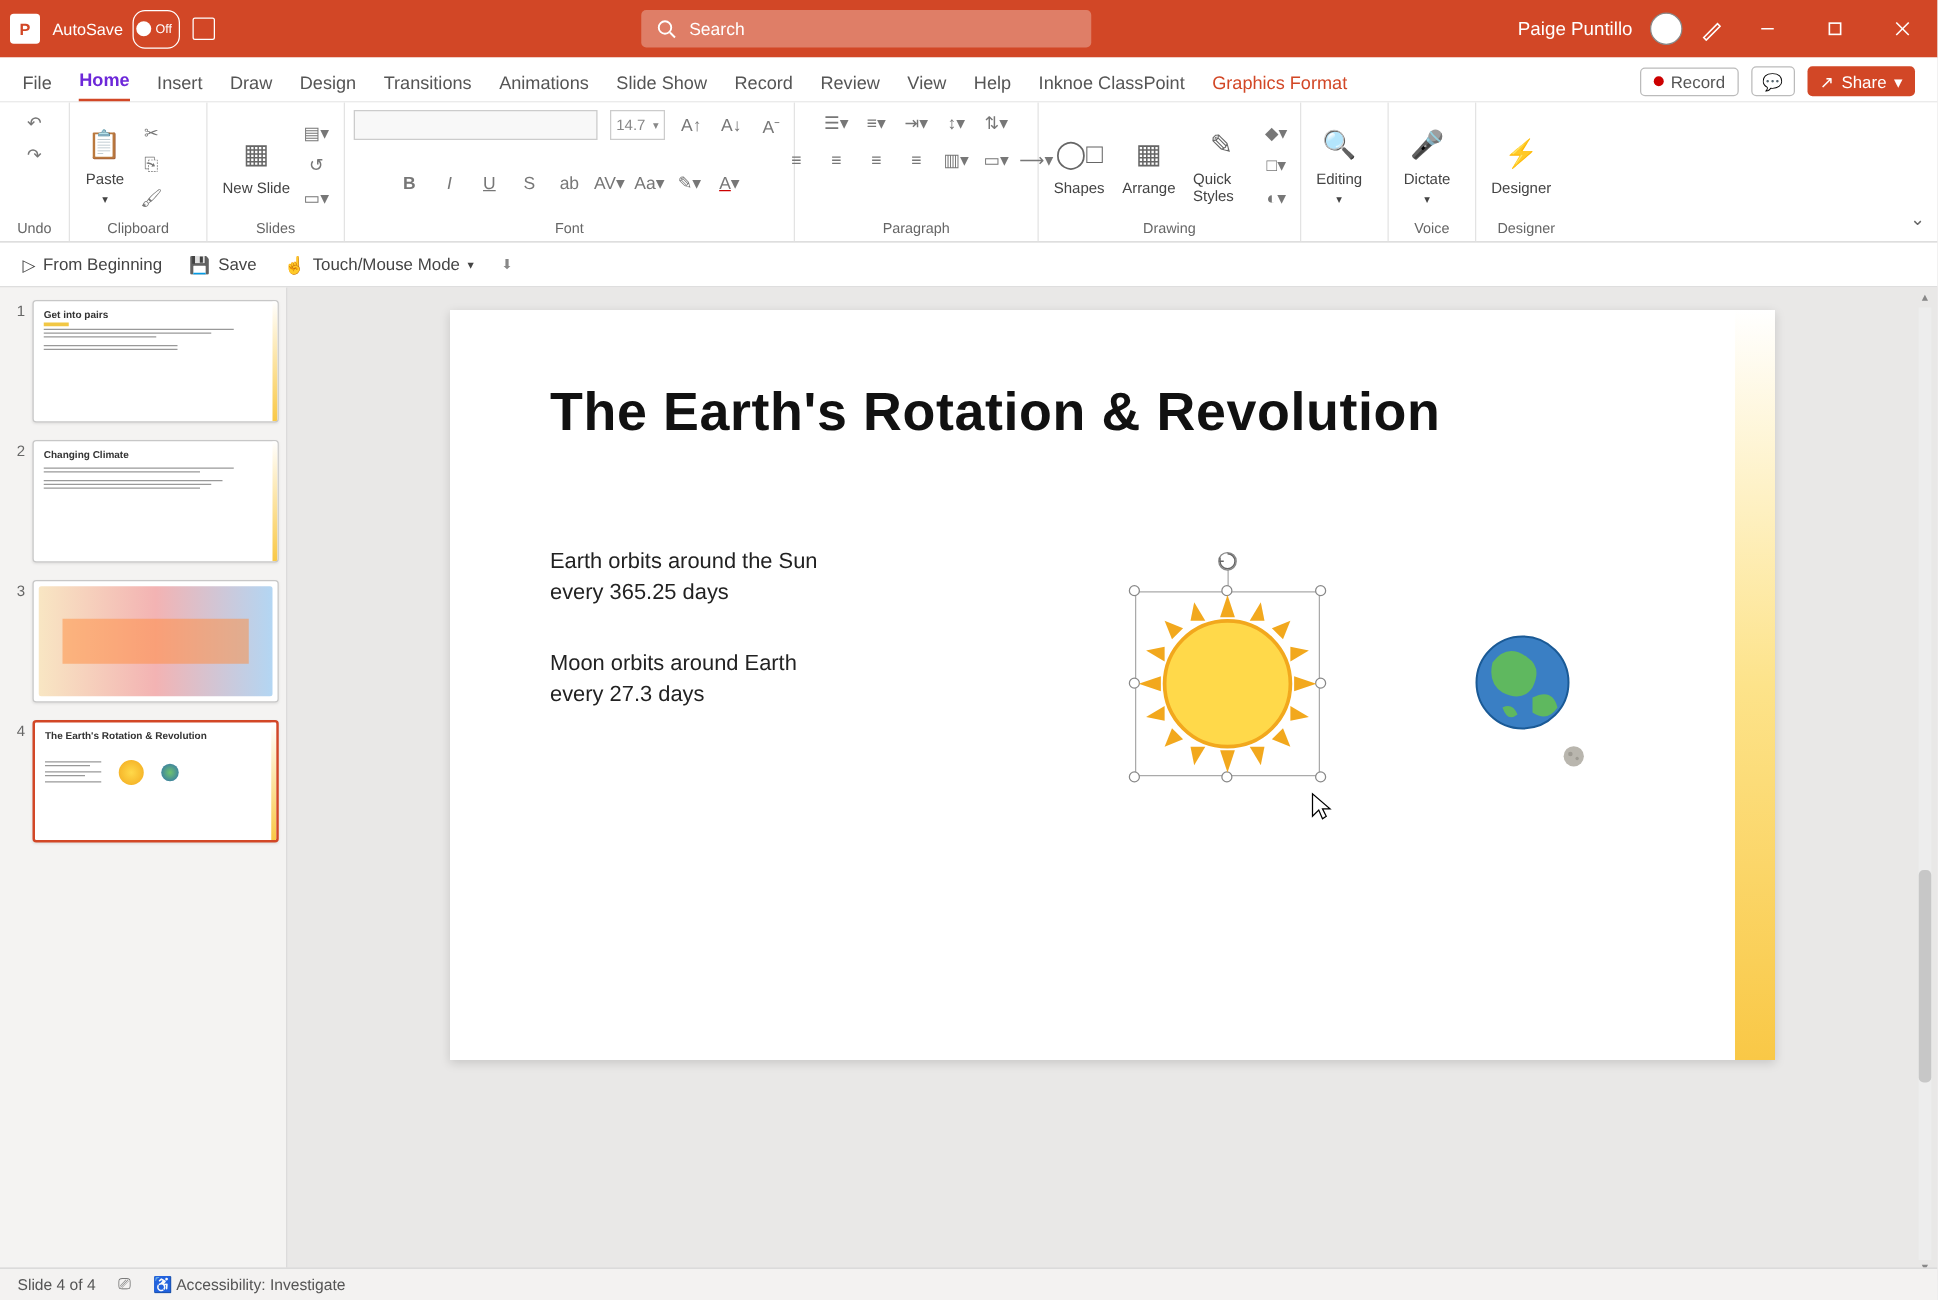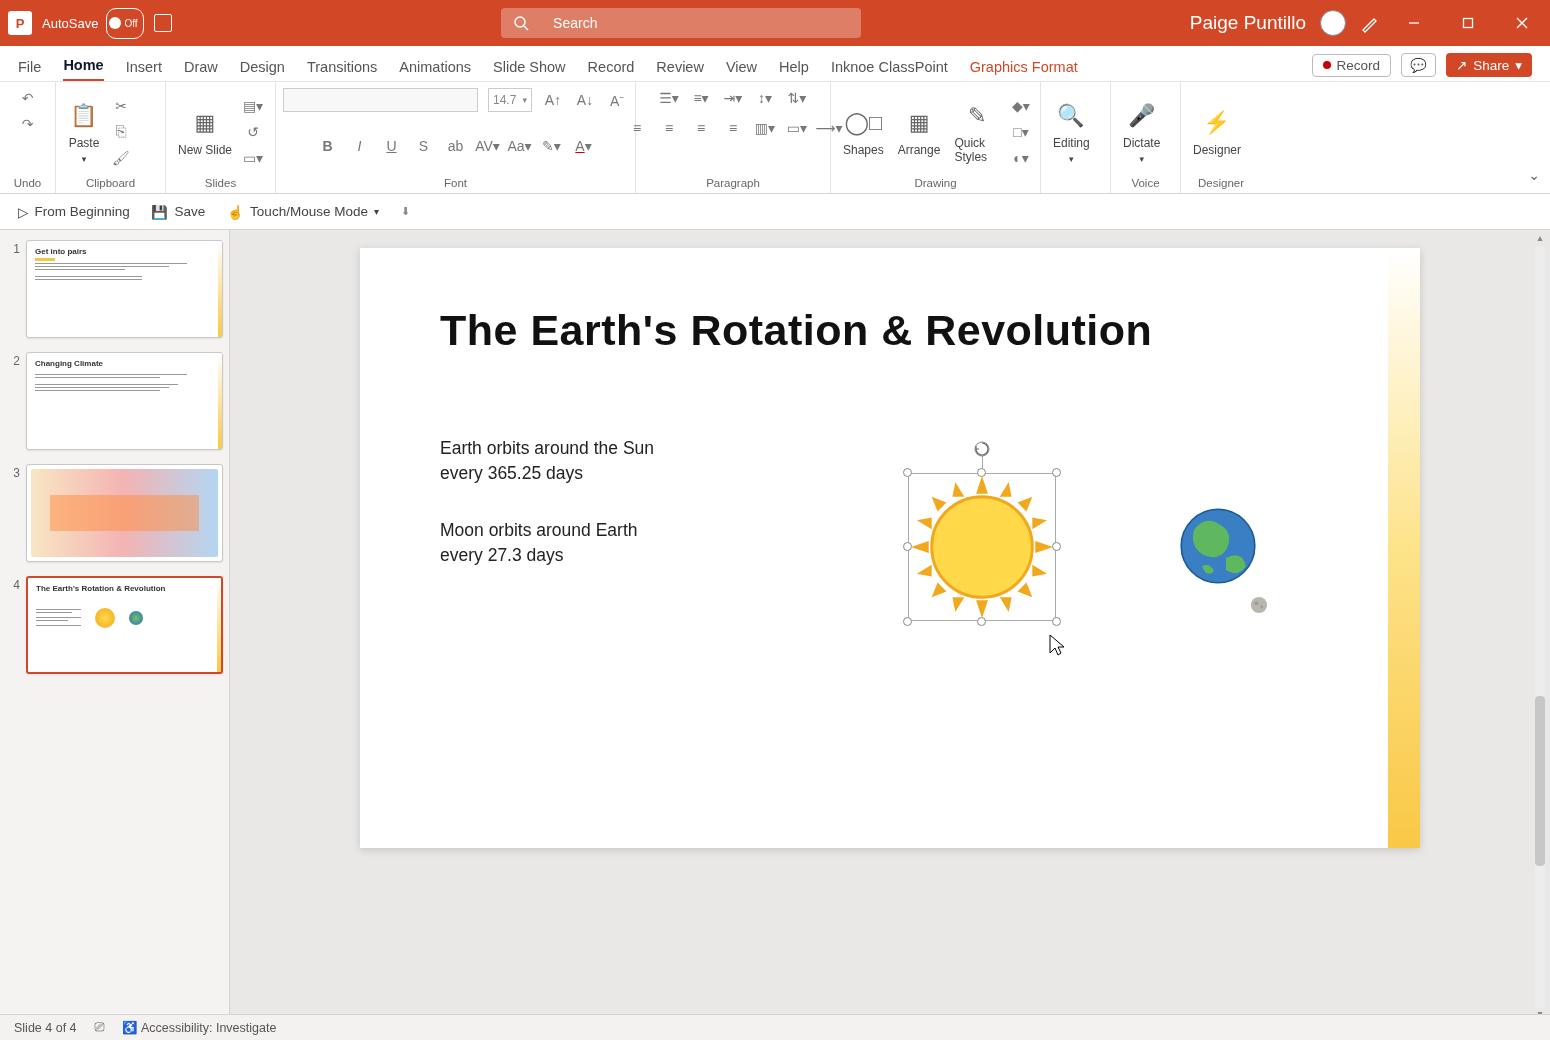--- a/index.html
+++ b/index.html
@@ -7,32 +7,32 @@
 
 
 .title-bar { height: 46px; background: #d24726; display: flex; align-items: center; color: #fff; padding: 0 8px; }
 .title-left { display: flex; align-items: center; gap: 10px; }
 .app-icon { width: 24px; height: 24px; background: #fff; border-radius: 3px; display: flex; align-items: center; justify-content: center; color: #d24726; font-weight: bold; font-size: 13px; }
 .autosave-wrap { display: flex; align-items: center; gap: 8px; font-size: 13px; }
 .toggle { width: 38px; height: 31px; border: 1.5px solid #fff; border-radius: 10px; display: flex; align-items: center; padding: 1px 2px; }
 .toggle-knob { width: 12px; height: 12px; background: #fff; border-radius: 50%; }
 .toggle-text { font-size: 10px; margin-left: 3px; }
 .save-icon-top { width: 18px; height: 18px; border: 1.5px solid #fff; border-radius: 2px; }
-.search-box { flex: 0 0 360px; max-width: 360px; height: 30px; background: rgba(255,255,255,0.3); border-radius: 4px; margin: 0 auto; display: flex; align-items: center; padding: 0 12px; gap: 24px; }
+.search-box { flex: 0 0 360px; max-width: 360px; height: 30px; background: rgba(255,255,255,0.3); border-radius: 4px; margin: 0 auto; display: flex; align-items: center; padding: 0 12px; gap: 10px; }
 .search-box input { background: transparent; border: none; outline: none; color: #fff; font-size: 14px; flex: 1; }
 .search-box input::placeholder { color: #fff; }
 .title-right { display: flex; align-items: center; gap: 14px; margin-left: auto; }
 .avatar { width: 26px; height: 26px; border-radius: 50%; background: #fff; border: 1px solid #888; }
 .win-btn { width: 40px; height: 30px; display: flex; align-items: center; justify-content: center; cursor: pointer; }
 .title-spacer { flex: 1; }
 
 
 .tabs-row { height: 36px; background: #fff; display: flex; align-items: flex-end; padding: 0 18px; border-bottom: 1px solid #e5e5e5; gap: 22px; font-size: 14.5px; color: #555; }
 .tab { padding-bottom: 6px; cursor: pointer; }
-.tab.active { color: #0f172a; border-bottom: 2.5px solid #d24726; font-weight: 600; }
+.tab.active { color: #6d28d9; border-bottom: 2.5px solid #d24726; font-weight: 600; }
 .tab.special { color: #d24726; }
 .tabs-right { margin-left: auto; display: flex; gap: 10px; align-items: center; padding-bottom: 4px; }
 .rec-btn { border: 1px solid #bbb; border-radius: 4px; padding: 3px 10px; display: flex; align-items: center; gap: 6px; font-size: 13.5px; }
 .rec-dot { width: 8px; height: 8px; background: #c00; border-radius: 50%; }
 .share-btn { background: #d24726; color: #fff; border-radius: 4px; padding: 4px 10px; display: flex; align-items: center; gap: 6px; font-size: 13.5px; }
 .comment-btn { border: 1px solid #bbb; border-radius: 4px; padding: 3px 8px; font-size: 13.5px; }
 
 
 .ribbon { height: 112px; background: #fff; border-bottom: 1px solid #d4d4d4; display: flex; font-size: 11px; color: #555; position: relative; }
 .ribbon-group { border-right: 1px solid #e3e3e3; display: flex; flex-direction: column; justify-content: space-between; padding: 6px 8px 2px 8px; }
@@ -113,21 +113,21 @@
   <div class="title-spacer"></div>
   <div class="search-box">
     <svg width="16" height="16" viewBox="0 0 16 16">
         <circle cx="7" cy="7" r="5" stroke="#fff" stroke-width="1.5" fill="none"></circle>
         <line x1="11" y1="11" x2="15" y2="15" stroke="#fff" stroke-width="1.5"></line>
       </svg>
     <input type="text" placeholder="Search" style="">
   </div>
   <div class="title-spacer"></div>
   <div class="title-right">
-    <span style="font-size:19px;">Paige Puntillo</span>
+    <span style="font-size:15px;">Paige Puntillo</span>
     <div class="avatar"></div>
     <svg width="20" height="20" viewBox="0 0 20 20">
         <path d="M3 17 L14 6 L16 8 L5 19 Z" fill="none" stroke="#fff" stroke-width="1.3"></path>
       </svg>
     <div class="win-btn">
         <svg width="12" height="12">
           <line x1="1" y1="6" x2="11" y2="6" stroke="#fff" stroke-width="1.3"></line>
         </svg>
       </div>
     <div class="win-btn">

